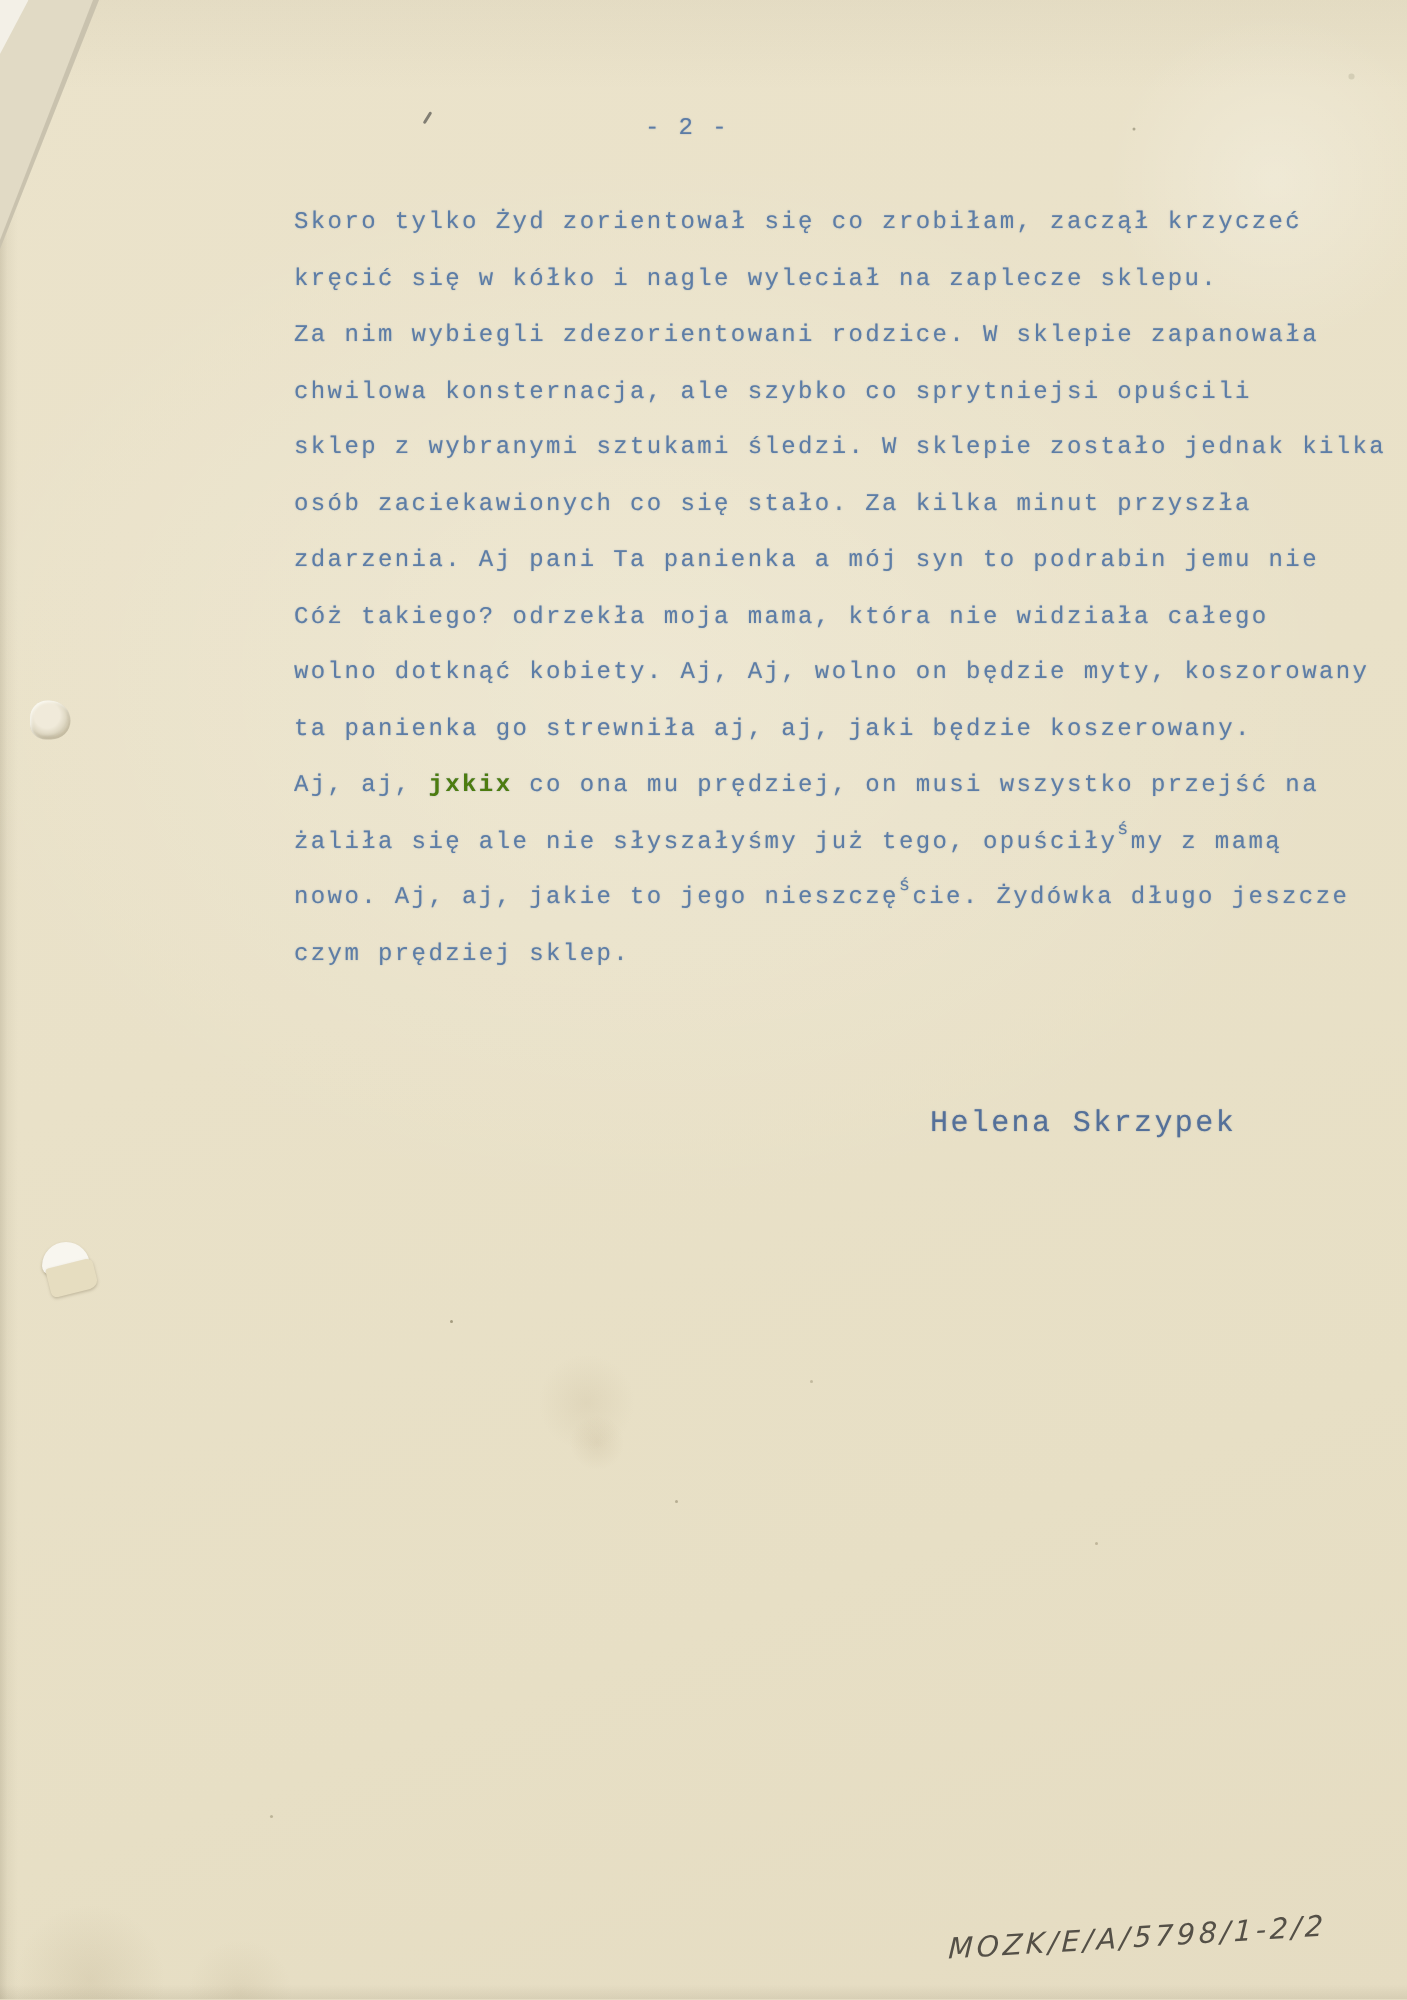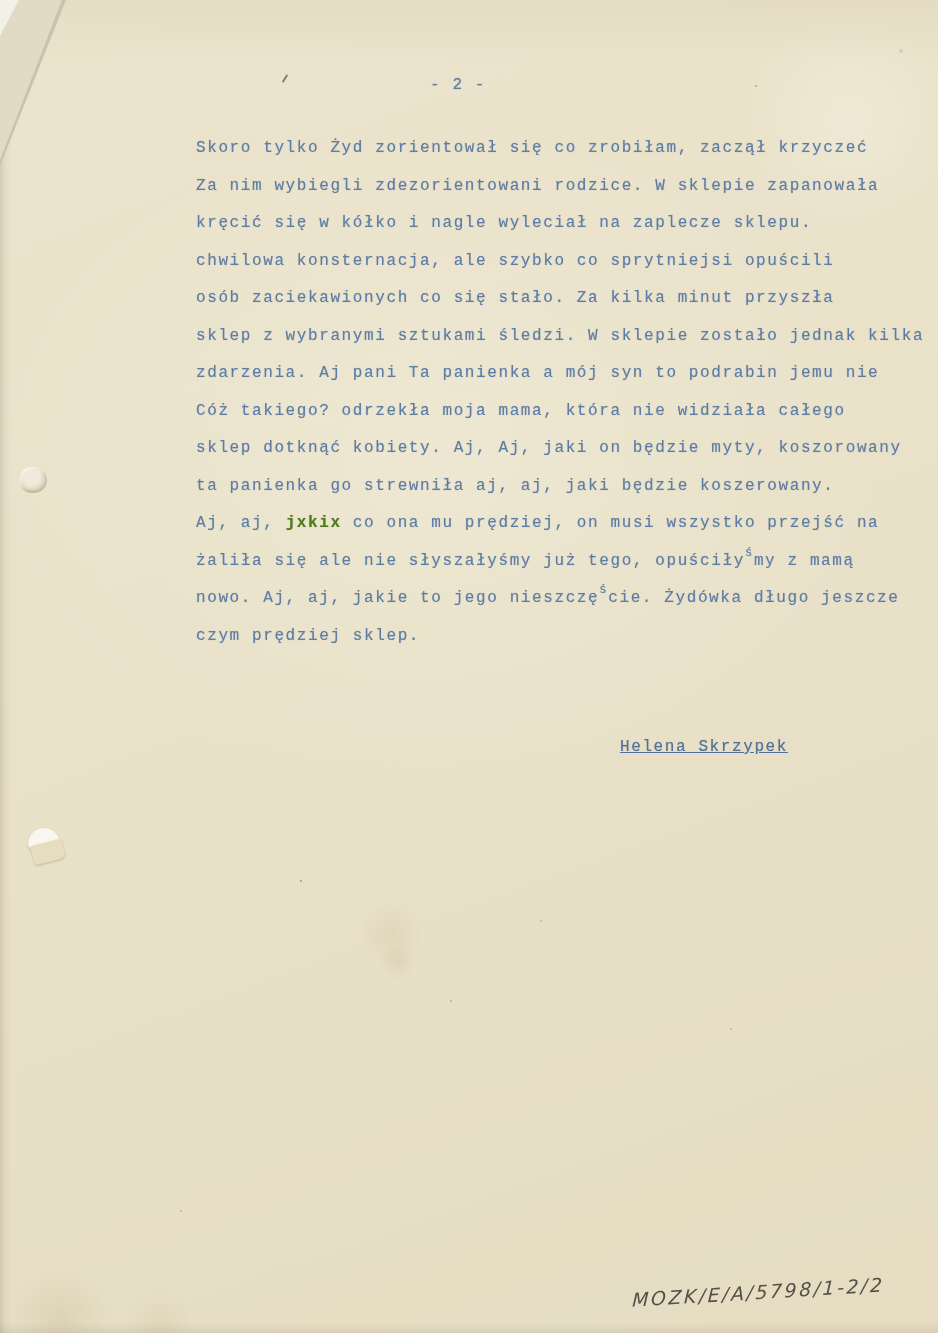--- a/index.html
+++ b/index.html
@@ -53,22 +53,22 @@
     transform:rotate(32deg);border-radius:1px;}
   
   .page-number{position:absolute;left:430px;top:76px;font-size:16px;letter-spacing:1.6px;
     color:#5c7ca6;text-shadow:0 0 1px rgba(92,124,166,.55);}
   .body-text{position:absolute;left:196px;top:130px;width:742px;overflow:hidden;
     font-size:16px;letter-spacing:1.6px;color:#5d7da6;white-space:nowrap;
     text-shadow:0 0 1px rgba(93,125,166,.5);}
   .line{height:37.5px;line-height:37.5px;}
   .struck{font-weight:bold;color:#4d7c0f;text-underline-offset:3px;}
   .sup{display:inline-block;font-size:12px;position:relative;top:-9px;width:9px;}
-  .signature{position:absolute;left:620px;top:738px;font-size:16px;letter-spacing:1.6px;
-    color:#547099;text-shadow:0 0 1px rgba(84,112,153,.55);text-decoration:underline;}
+  .signature{position:absolute;left:620px;top:738px;font-size:20px;letter-spacing:1.6px;
+    color:#547099;text-shadow:0 0 1px rgba(84,112,153,.55);}
   
   .archive{position:absolute;left:632px;top:1281px;font-family:"DejaVu Sans","Liberation Sans",sans-serif;
     font-size:19px;font-style:italic;letter-spacing:2.5px;color:#45413a;
     transform:rotate(-3.5deg) skewX(-6deg);opacity:.9;}
 </style>
 </head>
 <body>
 
 <div class="paper"></div>
 <div class="speck" style="left:300px;top:880px;"></div>
@@ -82,28 +82,28 @@
   <div class="hole"></div>
   <div class="flap"></div>
 </div>
 
 <div class="tick"></div>
 
 <div class="page-number">- 2 -</div>
 
 <div class="body-text">
     <div class="line"><span>Skoro tylko Żyd zorientował się co zrobiłam, zaczął krzyczeć</span></div>
+    <div class="line"><span>kręcić się w kółko i nagle wyleciał na zaplecze sklepu.</span></div>
     <div class="line"><span>Za nim wybiegli zdezorientowani rodzice. W sklepie zapanowała</span></div>
-    <div class="line"><span>kręcić się w kółko i nagle wyleciał na zaplecze sklepu.</span></div>
     <div class="line"><span>chwilowa konsternacja, ale szybko co sprytniejsi opuścili</span></div>
+    <div class="line"><span>sklep z wybranymi sztukami śledzi. W sklepie zostało jednak kilka</span></div>
     <div class="line"><span>osób zaciekawionych co się stało. Za kilka minut przyszła</span></div>
-    <div class="line"><span>sklep z wybranymi sztukami śledzi. W sklepie zostało jednak kilka</span></div>
     <div class="line"><span>zdarzenia. Aj pani Ta panienka a mój syn to podrabin jemu nie</span></div>
     <div class="line"><span>Cóż takiego? odrzekła moja mama, która nie widziała całego</span></div>
-    <div class="line"><span>sklep dotknąć kobiety. Aj, Aj, jaki on będzie myty, koszorowany</span></div>
+    <div class="line"><span>wolno dotknąć kobiety. Aj, Aj, wolno on będzie myty, koszorowany</span></div>
     <div class="line"><span>ta panienka go strewniła aj, aj, jaki będzie koszerowany.</span></div>
     <div class="line"><span>Aj, aj, </span><span class="struck">jxkix</span><span> co ona mu prędziej, on musi wszystko przejść na</span></div>
     <div class="line"><span>żaliła się ale nie słyszałyśmy już tego, opuściły</span><span class="sup">ś</span><span>my z mamą</span></div>
     <div class="line"><span>nowo. Aj, aj, jakie to jego nieszczę</span><span class="sup">ś</span><span>cie. Żydówka długo jeszcze</span></div>
     <div class="line"><span>czym prędziej sklep.</span></div>
   </div>
 
 <div class="signature">Helena Skrzypek</div>
 
 <div class="archive">MOZK/E/A/5798/1-2/2</div>

